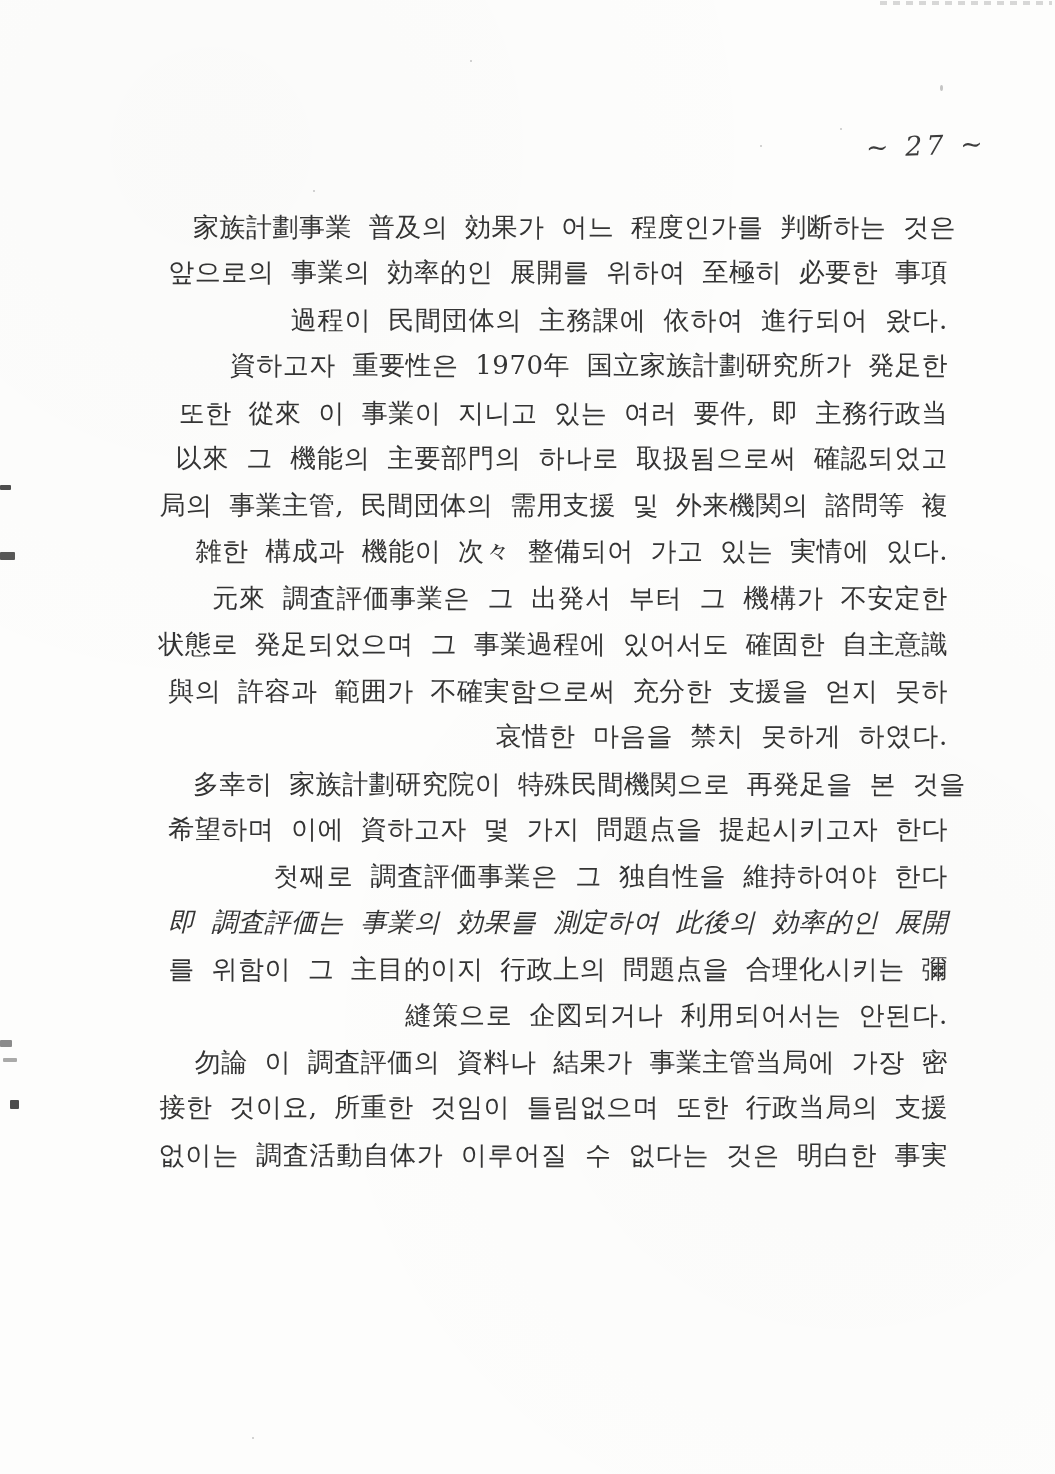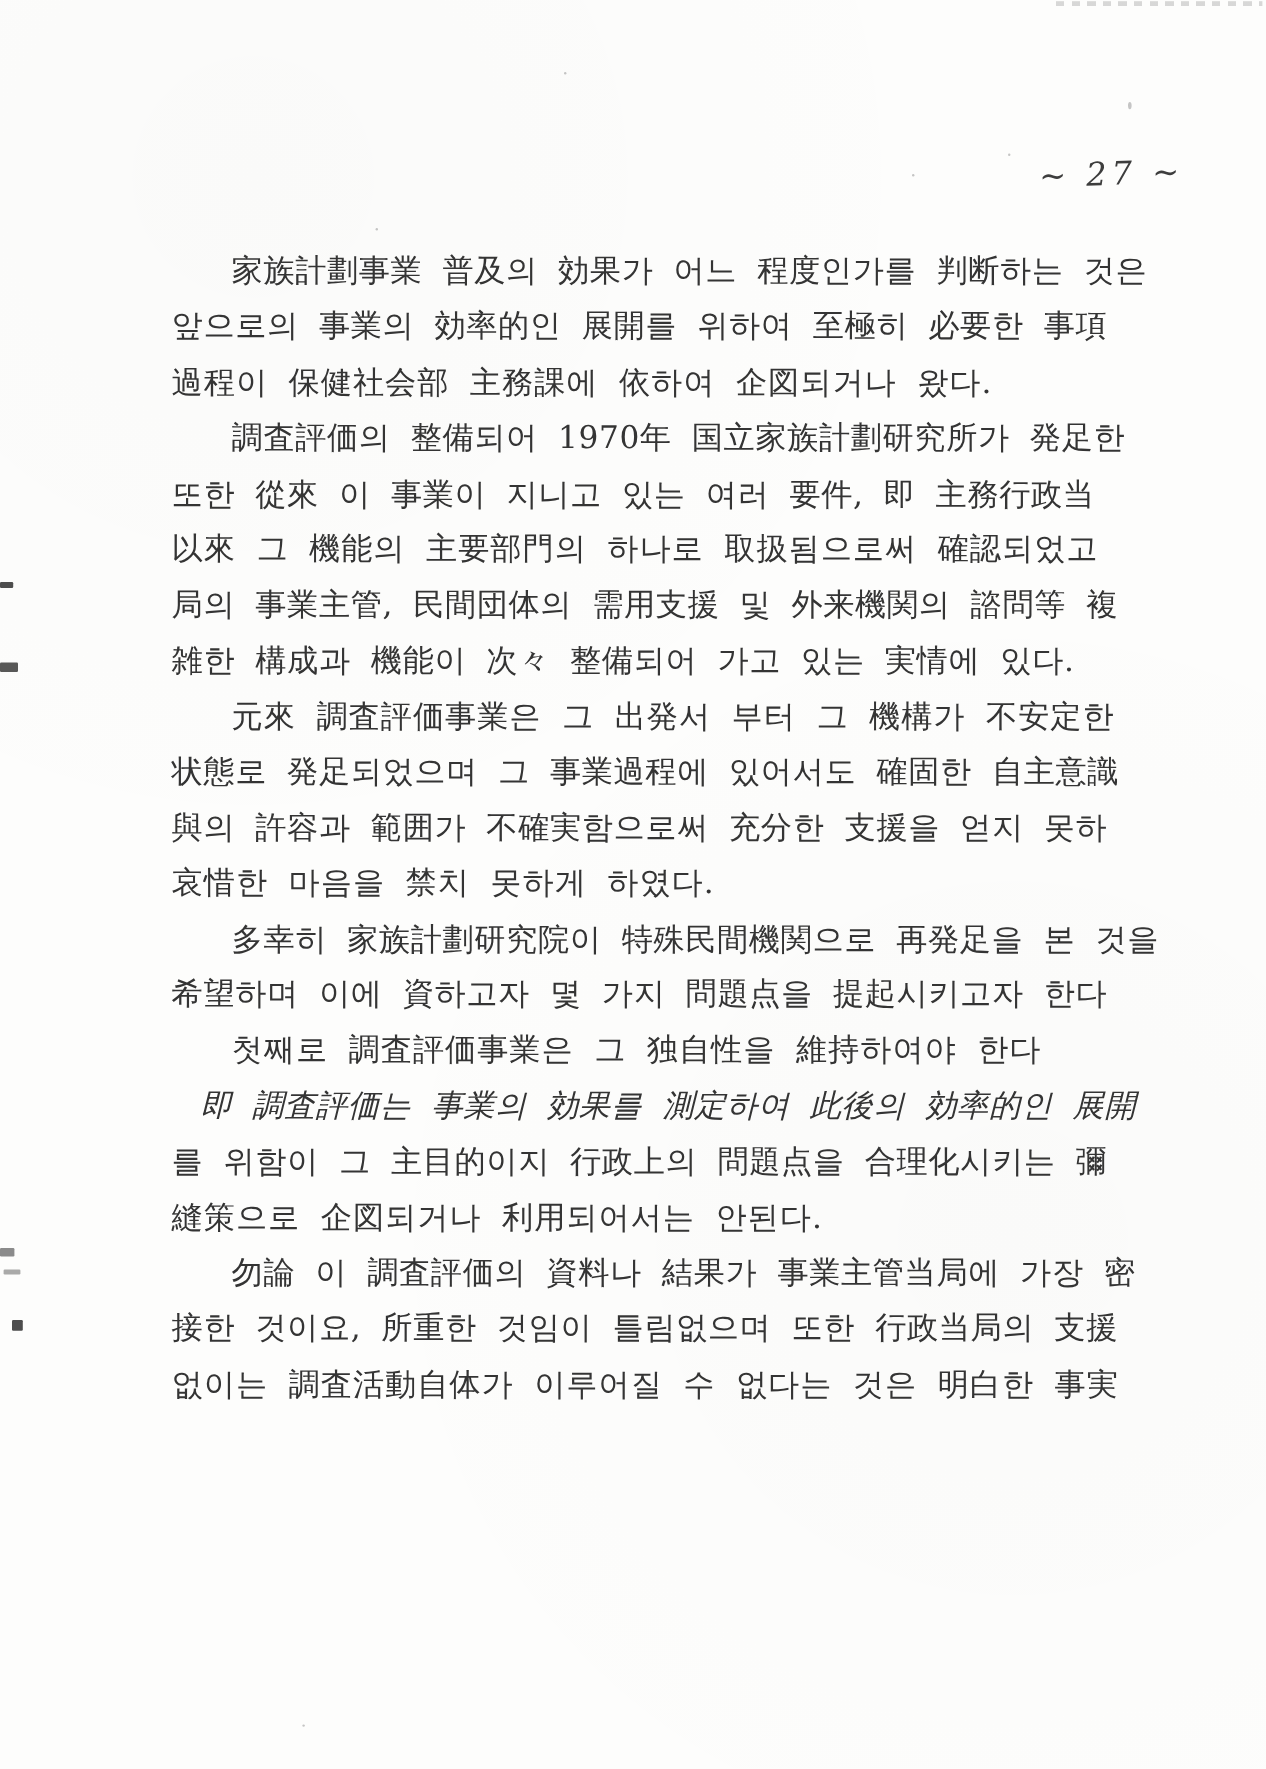--- a/index.html
+++ b/index.html
@@ -40,21 +40,21 @@
     white-space:nowrap;
   }
   .textblock{
     position:absolute;left:143px;top:203px;width:805px;
     font-size:26px;
     line-height:46.4px;
     color:#343434;
     letter-spacing:.5px;
     word-spacing:8px;
   }
-  .line{white-space:nowrap;height:46.4px;}
+  .line{white-space:nowrap;height:46.4px;text-align:right;}
   .indent1{padding-left:50px;}
   .indent2{padding-left:24px;font-style:italic;}
   
   .line:nth-child(odd){transform:translateY(.5px);}
   .line:nth-child(3n){letter-spacing:.8px;}
 </style>
 </head>
 <body>
 
 <div class="page">
@@ -74,22 +74,22 @@
 
   <div class="speck" style="left:252px;top:1437px;"></div>
 
   <div class="speck" style="left:840px;top:128px;"></div>
 
   <div class="pageno">~ 27 ~</div>
 
   <div class="textblock">
     <div class="line indent1">家族計劃事業  普及의  効果가  어느  程度인가를  判断하는  것은</div>
     <div class="line">앞으로의  事業의  効率的인  展開를  위하여  至極히  必要한  事項</div>
-    <div class="line">過程이  保健社会部  主務課에  依하여  企図되거나  왔다.</div>
-    <div class="line indent1">調査評価의  整備되어  1970年  国立家族計劃研究所가  発足한</div>
+    <div class="line">過程이  民間団体의  主務課에  依하여  進行되어  왔다.</div>
+    <div class="line indent1">資하고자  重要性은  1970年  国立家族計劃研究所가  発足한</div>
     <div class="line">또한  從來  이  事業이  지니고  있는  여러  要件,  即  主務行政当</div>
     <div class="line">以來  그  機能의  主要部門의  하나로  取扱됨으로써  確認되었고</div>
     <div class="line">局의  事業主管, 民間団体의  需用支援  및  外来機関의  諮問等  複</div>
     <div class="line">雑한  構成과  機能이  次々  整備되어  가고  있는  実情에  있다.</div>
     <div class="line indent1">元來  調査評価事業은  그  出発서  부터  그  機構가  不安定한</div>
     <div class="line">状態로  発足되었으며  그  事業過程에  있어서도  確固한  自主意識</div>
     <div class="line">與의  許容과  範囲가  不確実함으로써  充分한  支援을  얻지  못하</div>
     <div class="line">哀惜한  마음을  禁치  못하게  하였다.</div>
     <div class="line indent1">多幸히  家族計劃研究院이  特殊民間機関으로  再発足을  본  것을</div>
     <div class="line">希望하며  이에  資하고자  몇  가지  問題点을  提起시키고자  한다</div>

